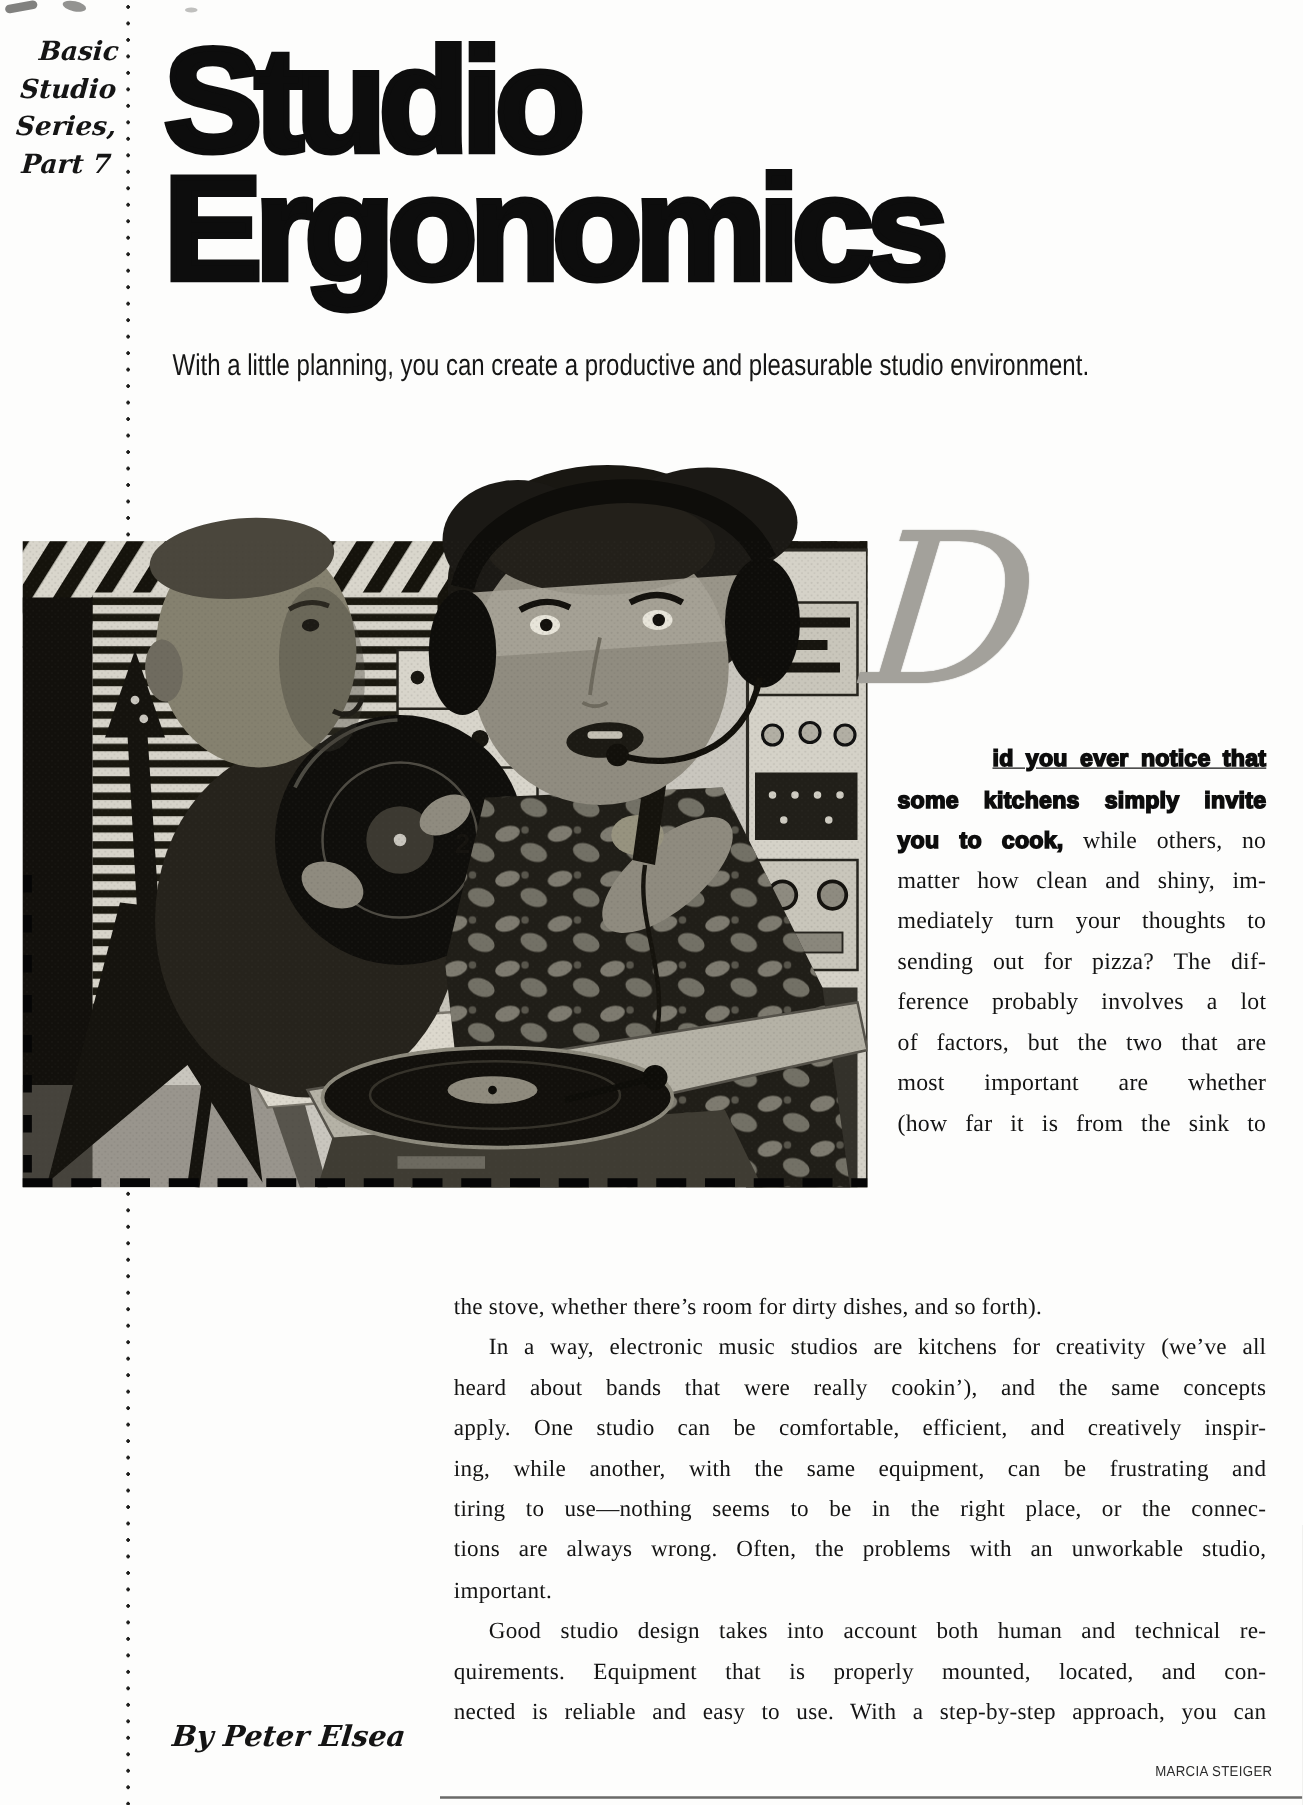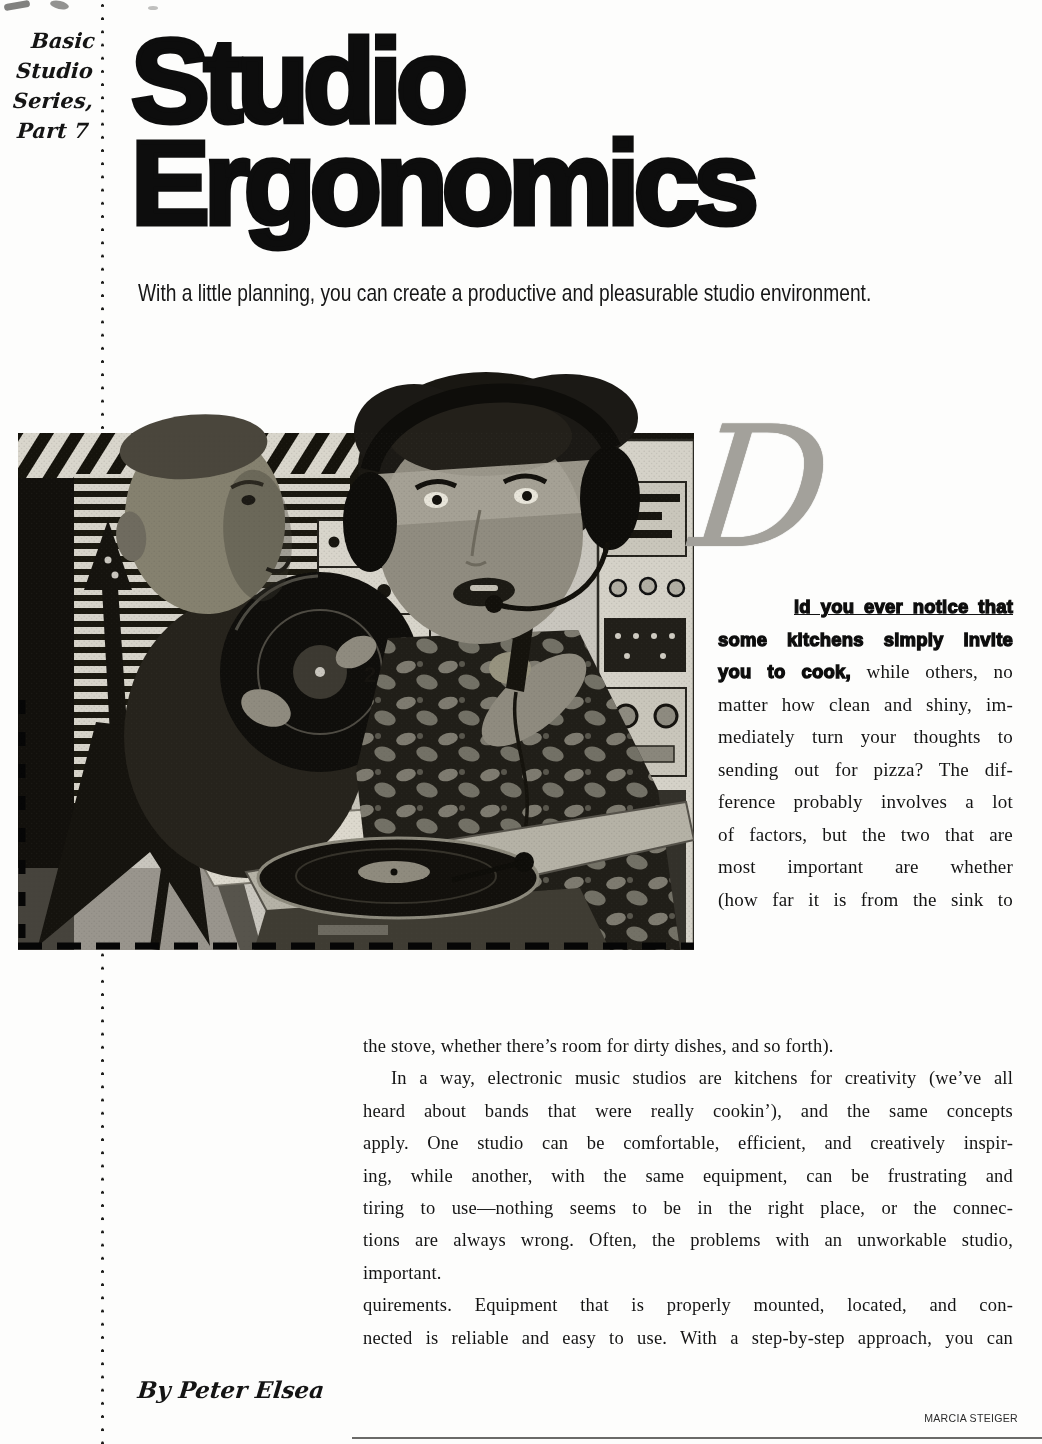--- a/index.html
+++ b/index.html
@@ -270,20 +270,21 @@
 
   <div class="colwide">
     <div class="ln noju">the stove, whether there’s room for dirty dishes, and so forth).</div>
     <div class="ln indent">In a way, electronic music studios are kitchens for creativity (we’ve all</div>
     <div class="ln">heard about bands that were really cookin’), and the same concepts</div>
     <div class="ln">apply. One studio can be comfortable, efficient, and creatively inspir-</div>
     <div class="ln">ing, while another, with the same equipment, can be frustrating and</div>
     <div class="ln">tiring to use—nothing seems to be in the right place, or the connec-</div>
     <div class="ln">tions are always wrong. Often, the problems with an unworkable studio,</div>
     <div class="ln noju">important.</div>
+    <div class="ln indent">Good studio design takes into account both human and technical re-</div>
     <div class="ln">quirements. Equipment that is properly mounted, located, and con-</div>
     <div class="ln">nected is reliable and easy to use. With a step-by-step approach, you can</div>
   </div>
 
   <div class="byline">By Peter Elsea</div>
   <div class="credit">MARCIA STEIGER</div>
   <div class="bottomrule"></div>
 
 </div>
 

